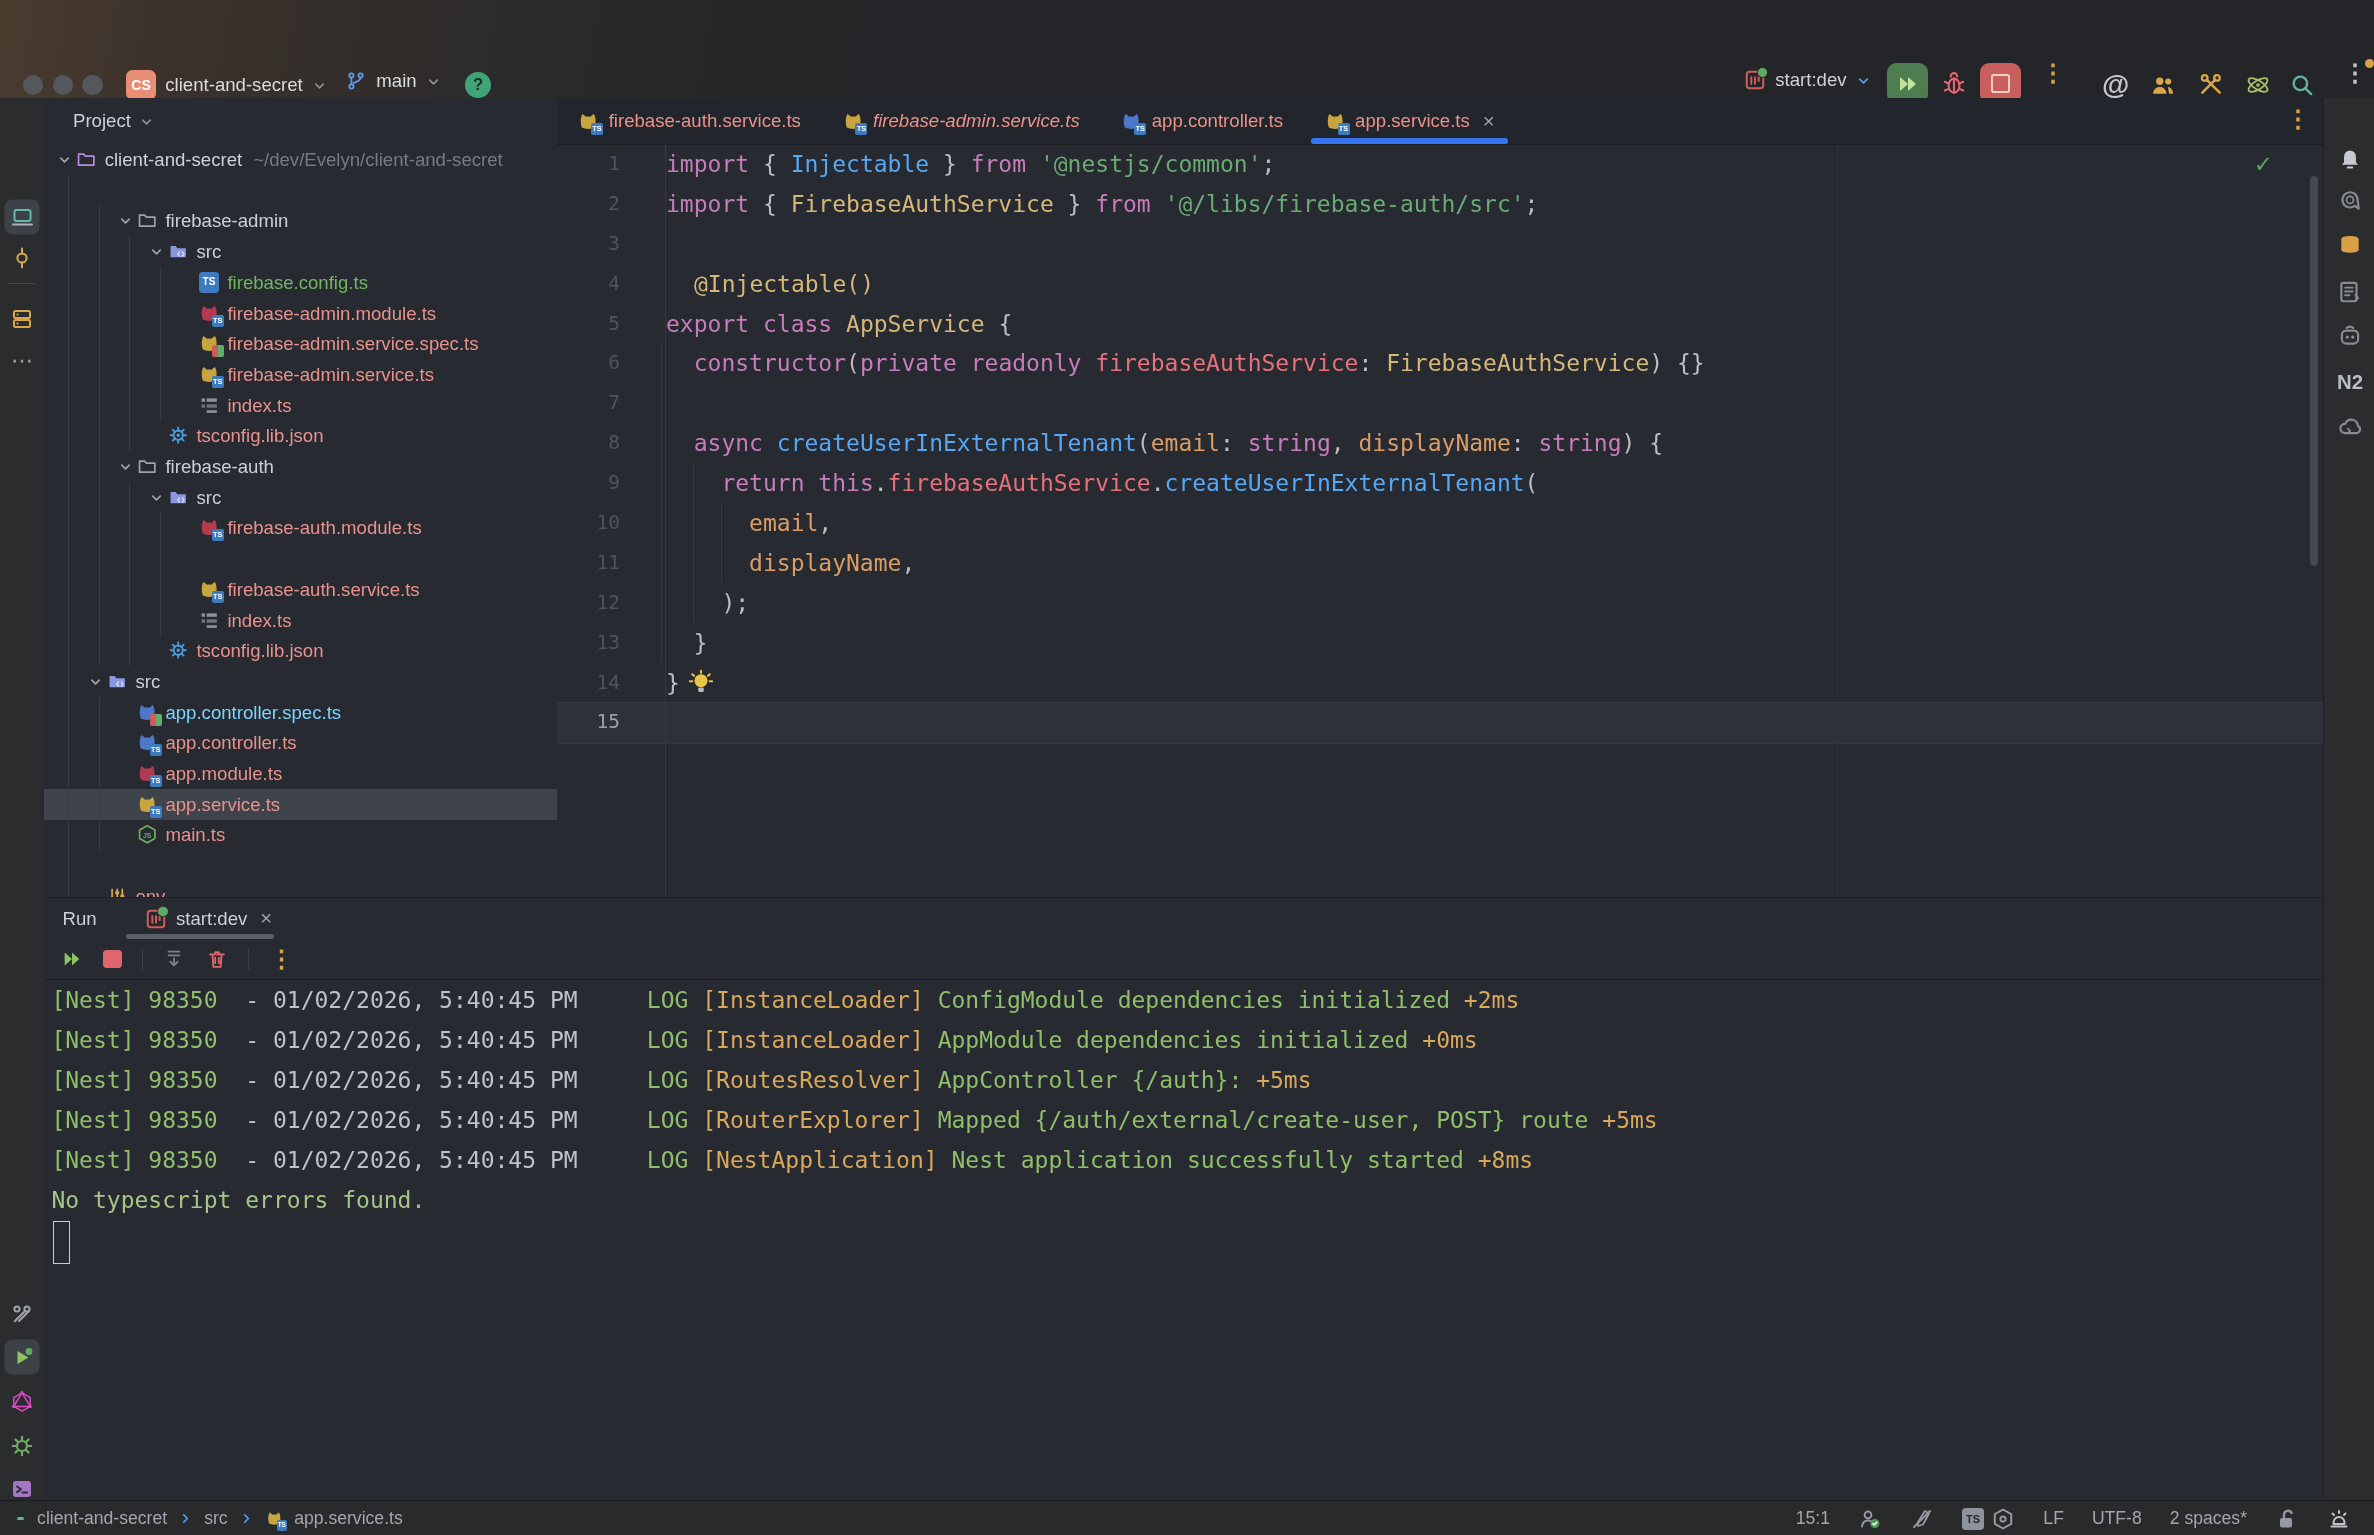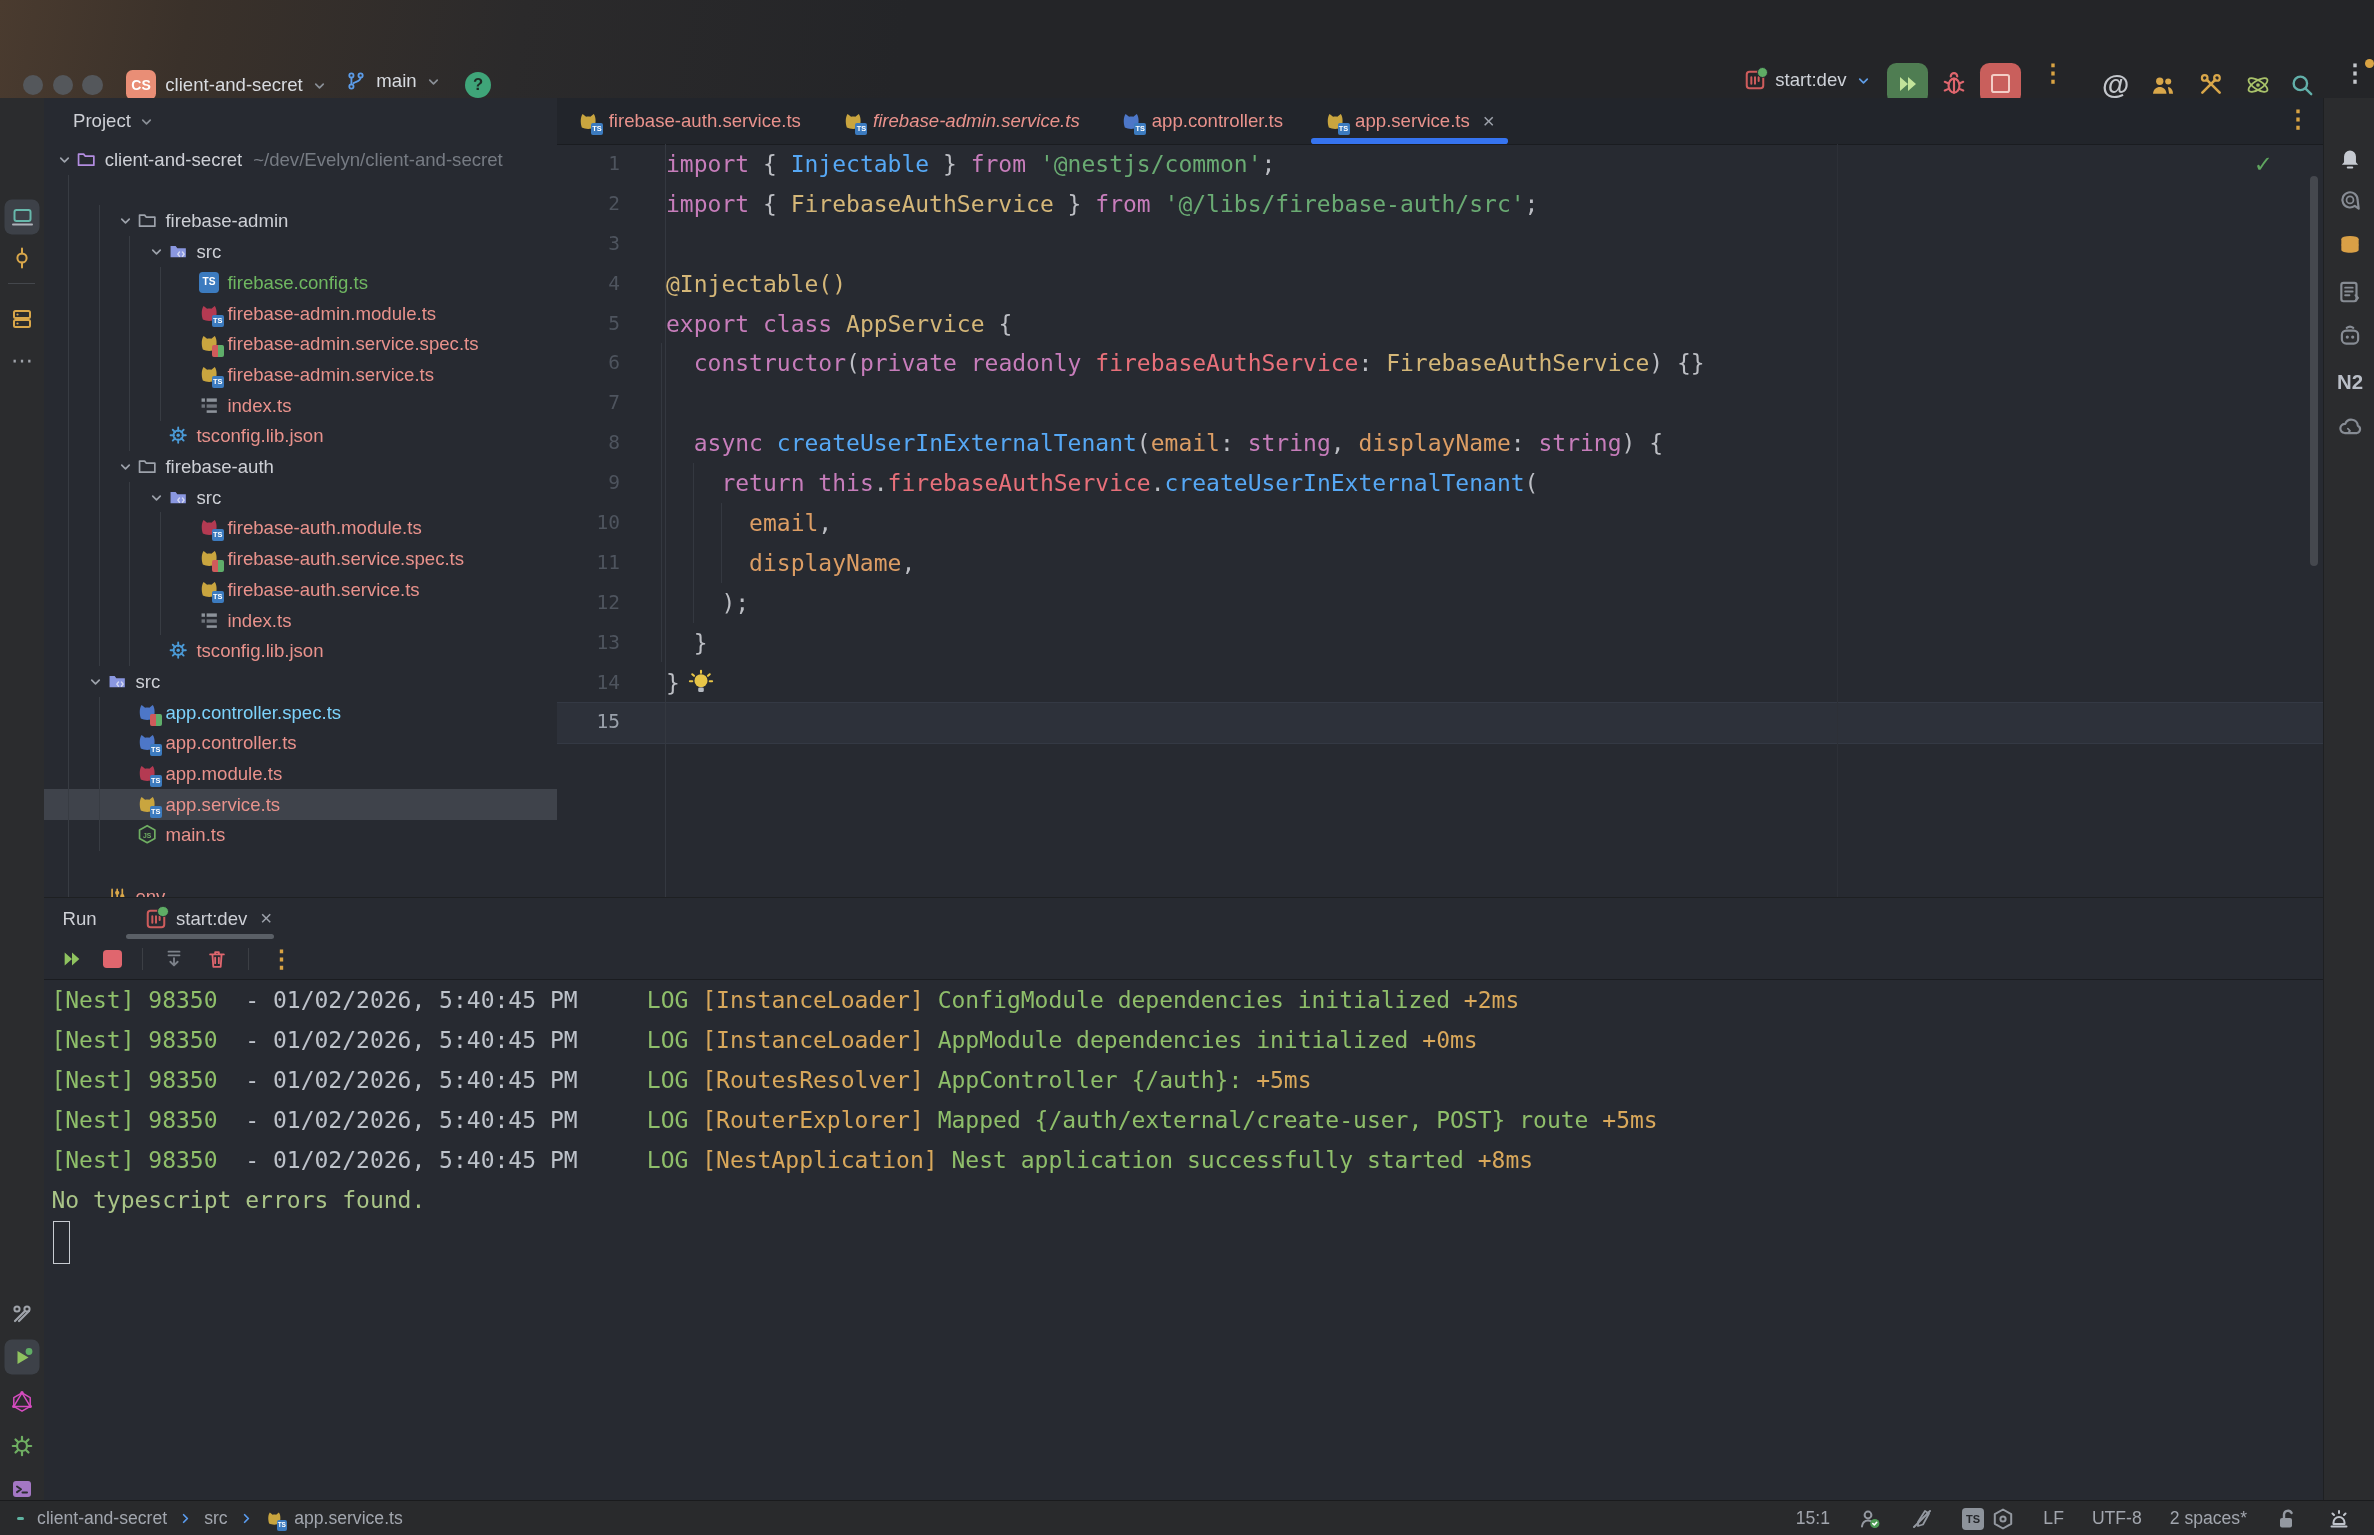--- a/index.html
+++ b/index.html
@@ -453,30 +453,20 @@
         <div class="trow" style="top: 368px; padding-left: 132px;">
           <span class="tchev"></span>
           <span class="fic">
             <svg width="20.4" height="20.4" viewBox="0 0 24 24" fill="none">
               <path d="M4.5 19.5C2.5 13 3 6.5 5.5 3.5L9.5 6.8C11 6.3 13 6.3 14.5 6.8L18.5 3.5C21 6.5 21.5 13 19.5 19.5C15.5 21.6 8.5 21.6 4.5 19.5Z" fill="#b43a52"></path>
             </svg>
             <span class="bdg bts">TS</span>
           </span>
           <span class="tlabel" style="color: rgb(233, 146, 140);">firebase-auth.module.ts</span>
         </div>
-        <div class="trow" style="top: 399px; padding-left: 132px;">
-          <span class="tchev"></span>
-          <span class="fic">
-            <svg width="20.4" height="20.4" viewBox="0 0 24 24" fill="none">
-              <path d="M4.5 19.5C2.5 13 3 6.5 5.5 3.5L9.5 6.8C11 6.3 13 6.3 14.5 6.8L18.5 3.5C21 6.5 21.5 13 19.5 19.5C15.5 21.6 8.5 21.6 4.5 19.5Z" fill="#c9a53f"></path>
-            </svg>
-            <span class="bdg bspec"></span>
-          </span>
-          <span class="tlabel" style="color: rgb(233, 146, 140);">firebase-auth.service.spec.ts</span>
-        </div>
         <div class="trow" style="top: 430px; padding-left: 132px;">
           <span class="tchev"></span>
           <span class="fic">
             <svg width="20.4" height="20.4" viewBox="0 0 24 24" fill="none">
               <path d="M4.5 19.5C2.5 13 3 6.5 5.5 3.5L9.5 6.8C11 6.3 13 6.3 14.5 6.8L18.5 3.5C21 6.5 21.5 13 19.5 19.5C15.5 21.6 8.5 21.6 4.5 19.5Z" fill="#c9a53f"></path>
             </svg>
             <span class="bdg bts">TS</span>
           </span>
           <span class="tlabel" style="color: rgb(233, 146, 140);">firebase-auth.service.ts</span>
         </div>
@@ -654,21 +644,21 @@
           <div class="ln" style="top: 399px;">11</div>
           <div class="ln" style="top: 439px;">12</div>
           <div class="ln" style="top: 479px;">13</div>
           <div class="ln" style="top: 519px;">14</div>
           <div class="ln cur" style="top: 558px;">15</div>
         </div>
       <div id="code-lines">
           <div class="cl" style="top: 0px;"><span style="color: rgb(199, 125, 187);">import</span><span style="color: rgb(188, 190, 196);"> { </span><span style="color: rgb(86, 168, 245);">Injectable</span><span style="color: rgb(188, 190, 196);"> } </span><span style="color: rgb(199, 125, 187);">from</span><span style="color: rgb(188, 190, 196);"> </span><span style="color: rgb(106, 171, 115);">'@nestjs/common'</span><span style="color: rgb(188, 190, 196);">;</span></div>
           <div class="cl" style="top: 40px;"><span style="color: rgb(199, 125, 187);">import</span><span style="color: rgb(188, 190, 196);"> { </span><span style="color: rgb(213, 183, 120);">FirebaseAuthService</span><span style="color: rgb(188, 190, 196);"> } </span><span style="color: rgb(199, 125, 187);">from</span><span style="color: rgb(188, 190, 196);"> </span><span style="color: rgb(106, 171, 115);">'@/libs/firebase-auth/src'</span><span style="color: rgb(188, 190, 196);">;</span></div>
           <div class="cl" style="top: 80px;"></div>
-          <div class="cl" style="top: 120px;"><span style="color: rgb(213, 183, 120);">@Injectable()</span></div>
+          <div class="cl" style="top: 120px; margin-left: 28px;"><span style="color: rgb(213, 183, 120);">@Injectable()</span></div>
           <div class="cl" style="top: 160px;"><span style="color: rgb(199, 125, 187);">export</span><span style="color: rgb(188, 190, 196);"> </span><span style="color: rgb(199, 125, 187);">class</span><span style="color: rgb(188, 190, 196);"> </span><span style="color: rgb(213, 183, 120);">AppService</span><span style="color: rgb(188, 190, 196);"> {</span></div>
           <div class="cl" style="top: 199px;"><span style="color: rgb(188, 190, 196);">  </span><span style="color: rgb(199, 125, 187);">constructor</span><span style="color: rgb(188, 190, 196);">(</span><span style="color: rgb(199, 125, 187);">private</span><span style="color: rgb(188, 190, 196);"> </span><span style="color: rgb(199, 125, 187);">readonly</span><span style="color: rgb(188, 190, 196);"> </span><span style="color: rgb(232, 112, 122);">firebaseAuthService</span><span style="color: rgb(188, 190, 196);">: </span><span style="color: rgb(213, 183, 120);">FirebaseAuthService</span><span style="color: rgb(188, 190, 196);">) {}</span></div>
           <div class="cl" style="top: 239px;"></div>
           <div class="cl" style="top: 279px;"><span style="color: rgb(188, 190, 196);">  </span><span style="color: rgb(199, 125, 187);">async</span><span style="color: rgb(188, 190, 196);"> </span><span style="color: rgb(86, 168, 245);">createUserInExternalTenant</span><span style="color: rgb(188, 190, 196);">(</span><span style="color: rgb(220, 157, 100);">email</span><span style="color: rgb(188, 190, 196);">: </span><span style="color: rgb(199, 125, 187);">string</span><span style="color: rgb(188, 190, 196);">, </span><span style="color: rgb(220, 157, 100);">displayName</span><span style="color: rgb(188, 190, 196);">: </span><span style="color: rgb(199, 125, 187);">string</span><span style="color: rgb(188, 190, 196);">) {</span></div>
           <div class="cl" style="top: 319px;"><span style="color: rgb(188, 190, 196);">    </span><span style="color: rgb(199, 125, 187);">return</span><span style="color: rgb(188, 190, 196);"> </span><span style="color: rgb(199, 125, 187);">this</span><span style="color: rgb(188, 190, 196);">.</span><span style="color: rgb(232, 112, 122);">firebaseAuthService</span><span style="color: rgb(188, 190, 196);">.</span><span style="color: rgb(86, 168, 245);">createUserInExternalTenant</span><span style="color: rgb(188, 190, 196);">(</span></div>
           <div class="cl" style="top: 359px;"><span style="color: rgb(188, 190, 196);">      </span><span style="color: rgb(220, 157, 100);">email</span><span style="color: rgb(188, 190, 196);">,</span></div>
           <div class="cl" style="top: 399px;"><span style="color: rgb(188, 190, 196);">      </span><span style="color: rgb(220, 157, 100);">displayName</span><span style="color: rgb(188, 190, 196);">,</span></div>
           <div class="cl" style="top: 439px;"><span style="color: rgb(188, 190, 196);">    );</span></div>
           <div class="cl" style="top: 479px;"><span style="color: rgb(188, 190, 196);">  }</span></div>
           <div class="cl" style="top: 519px;"><span style="color: rgb(188, 190, 196);">}</span></div>

